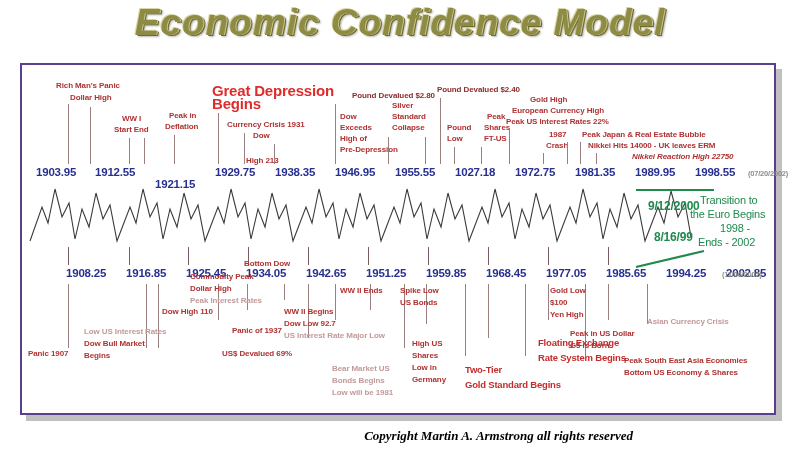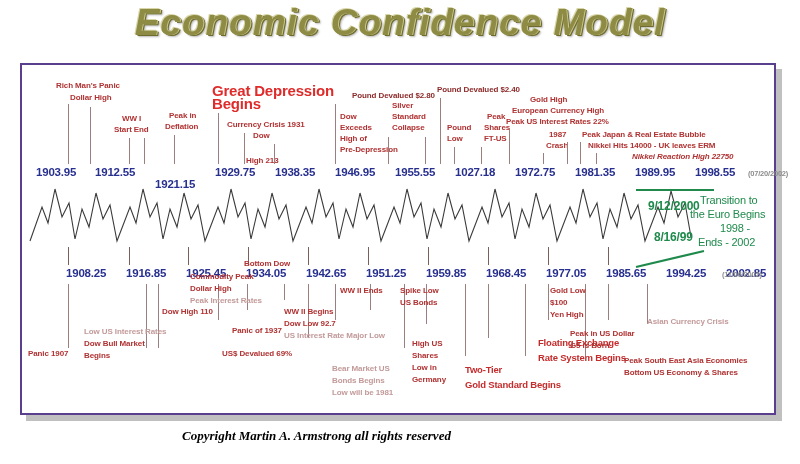--- a/index.html
+++ b/index.html
@@ -38,21 +38,21 @@
   .ann{font-size:8px;font-weight:bold;color:#b03232;letter-spacing:-0.1px;}
   .ann-dark{color:#8d2b2b;}
   .ann-pale{color:#c39a9a;}
   .ann-big{font-size:15px;font-weight:bold;color:#e02b2b;letter-spacing:-0.2px;}
   .ann-med{font-size:9.5px;font-weight:bold;color:#c42c2c;letter-spacing:-0.2px;}
   .grn{font-size:11px;color:#1f8a4c;font-weight:normal;letter-spacing:-0.2px;}
   .grn-s{font-size:12px;color:#1f8a4c;font-weight:bold;letter-spacing:-0.2px;}
   .tick{position:absolute;background:#9b7e7e;width:1px;}
   .tick-d{background:#7a5f5f;}
   #copyright{
-    position:absolute;left:0;top:428px;width:633px;text-align:center;
+    position:absolute;left:0;top:428px;width:633px;text-align:right;
     font-family:"Liberation Serif",serif;font-size:13px;
     font-weight:bold;font-style:italic;color:#000;
   }
   .gline{position:absolute;background:#1f8a4c;height:2px;}
 </style>
 </head>
 <body>
 
 <div id="title-bar">
   <div id="chart-title">Economic Confidence Model</div>

